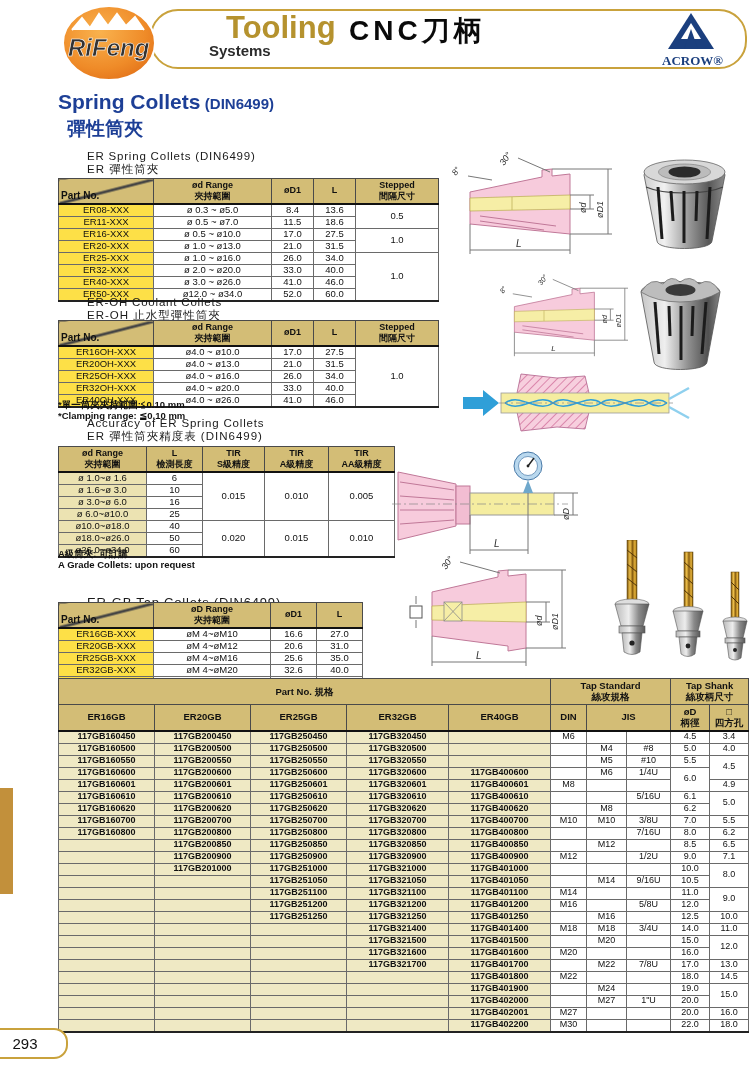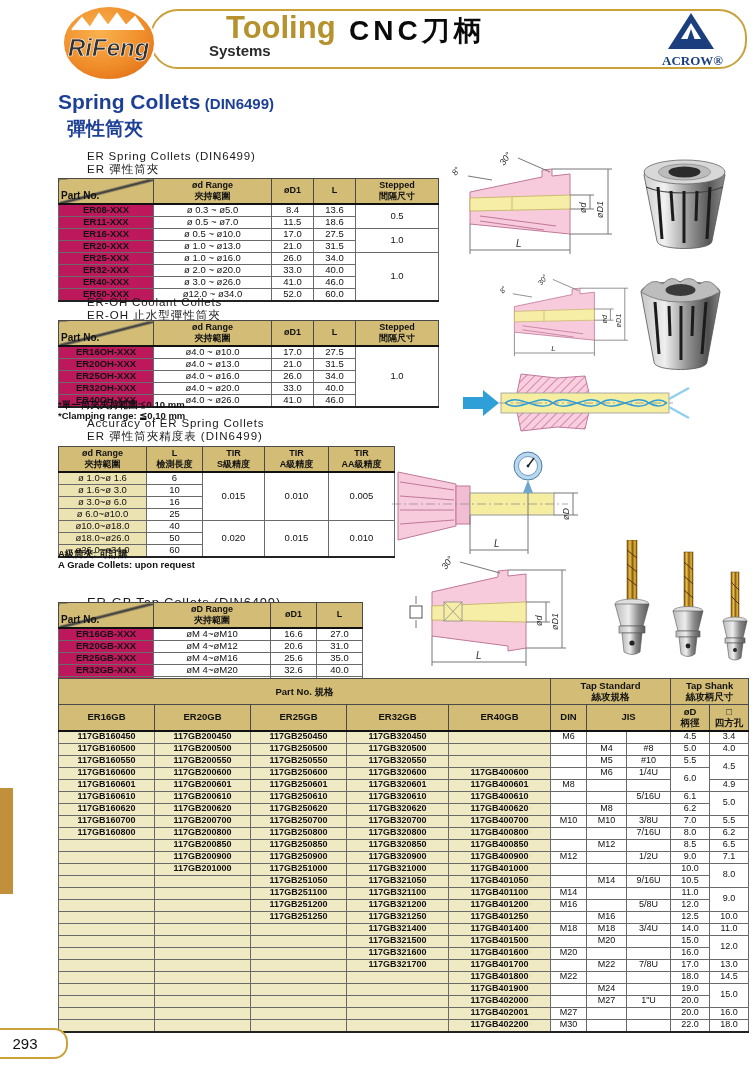--- a/index.html
+++ b/index.html
@@ -26,21 +26,21 @@
   .note{position:absolute;left:58px;font-size:9.5px;font-weight:bold;color:#111;line-height:1.2;}
 
   
   .tbl{position:absolute;border-collapse:collapse;table-layout:fixed;background:#fff;border-top:1px solid #555;border-bottom:2px solid #222;}
   .tbl th{background:#d3bd76;border:1px solid #4a4a4a;font-size:9px;font-weight:bold;color:#111;padding:1px 2px;line-height:1.2;text-align:center;}
   .tbl thead tr:last-child th{border-bottom:2px solid #111;}
   .tbl td{border:1px solid #6a6a6a;font-size:9.5px;color:#111;text-align:center;height:11px;line-height:1.05;padding:0 1px;background:#fff;}
   .tbl th.diag{text-align:left;vertical-align:bottom;font-size:10px;
      background-color:#d3bd76;
      background-image:linear-gradient(to bottom right, rgba(0,0,0,0) 46%, #444 48%, #444 52%, rgba(0,0,0,0) 54%);}
-  .pnf td:first-child{background:#be185d;font-weight:bold;}
+  .pnf td:first-child{background:#fde047;font-weight:normal;}
   .bgf td:first-child{background:#ece3b2;margin-top:9px;}
   #tbl-er{left:58px;top:178px;width:380px;}
   #tbl-eroh{left:58px;top:320px;width:380px;}
   #tbl-acc{left:58px;top:446px;width:336px;}
   #tbl-ergb{left:58px;top:602px;width:304px;}
   #tbl-big{left:58px;top:678px;width:690px;}
   #tbl-big th{font-size:9.5px;}
   #tbl-big td{font-size:9px;height:11px;}
   #tbl-big td:nth-child(-n+5){background:#efe9c4;font-weight:bold;}
   #cap-er{top:150px;} #cap-eroh{top:296px;} #cap-acc{top:417px;} #cap-ergb{top:596px;font-size:13px;text-decoration:underline;}

